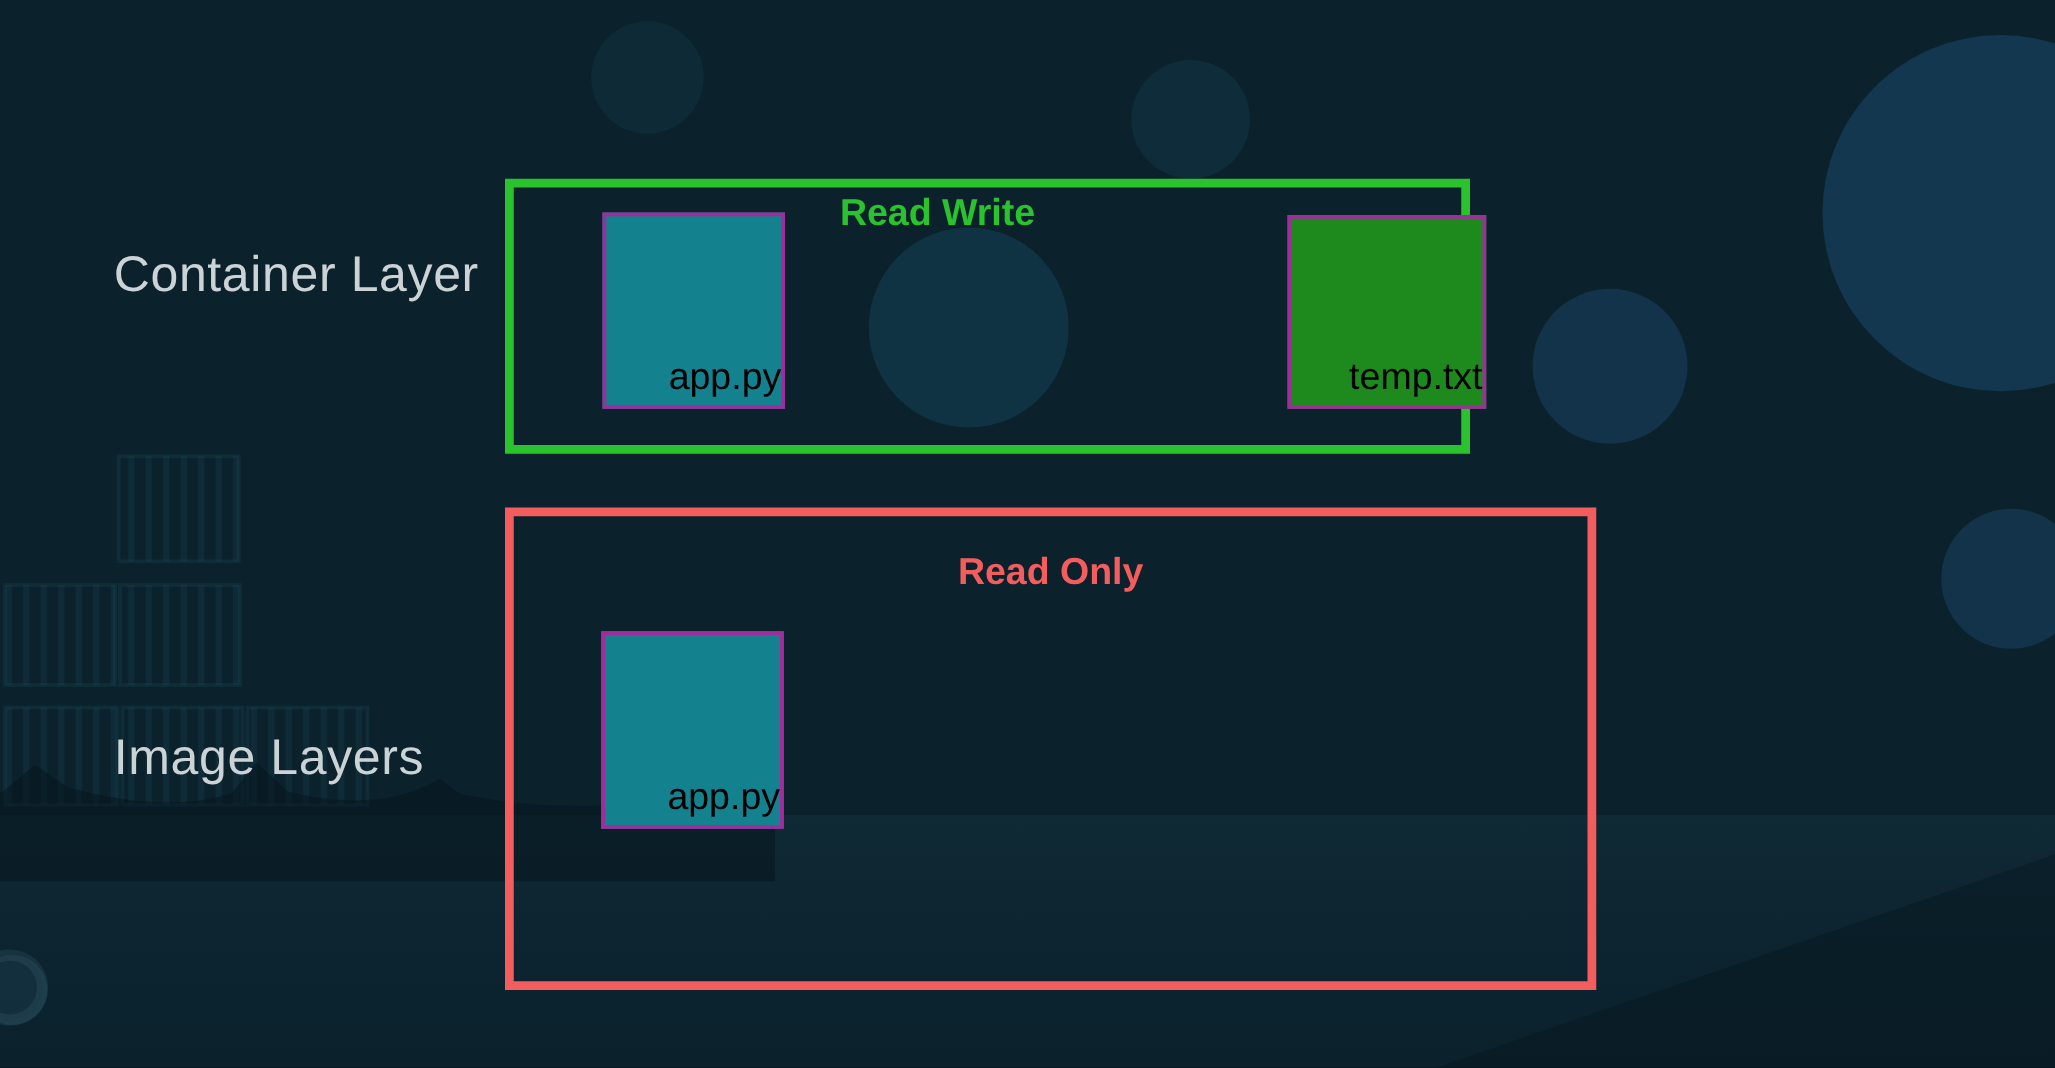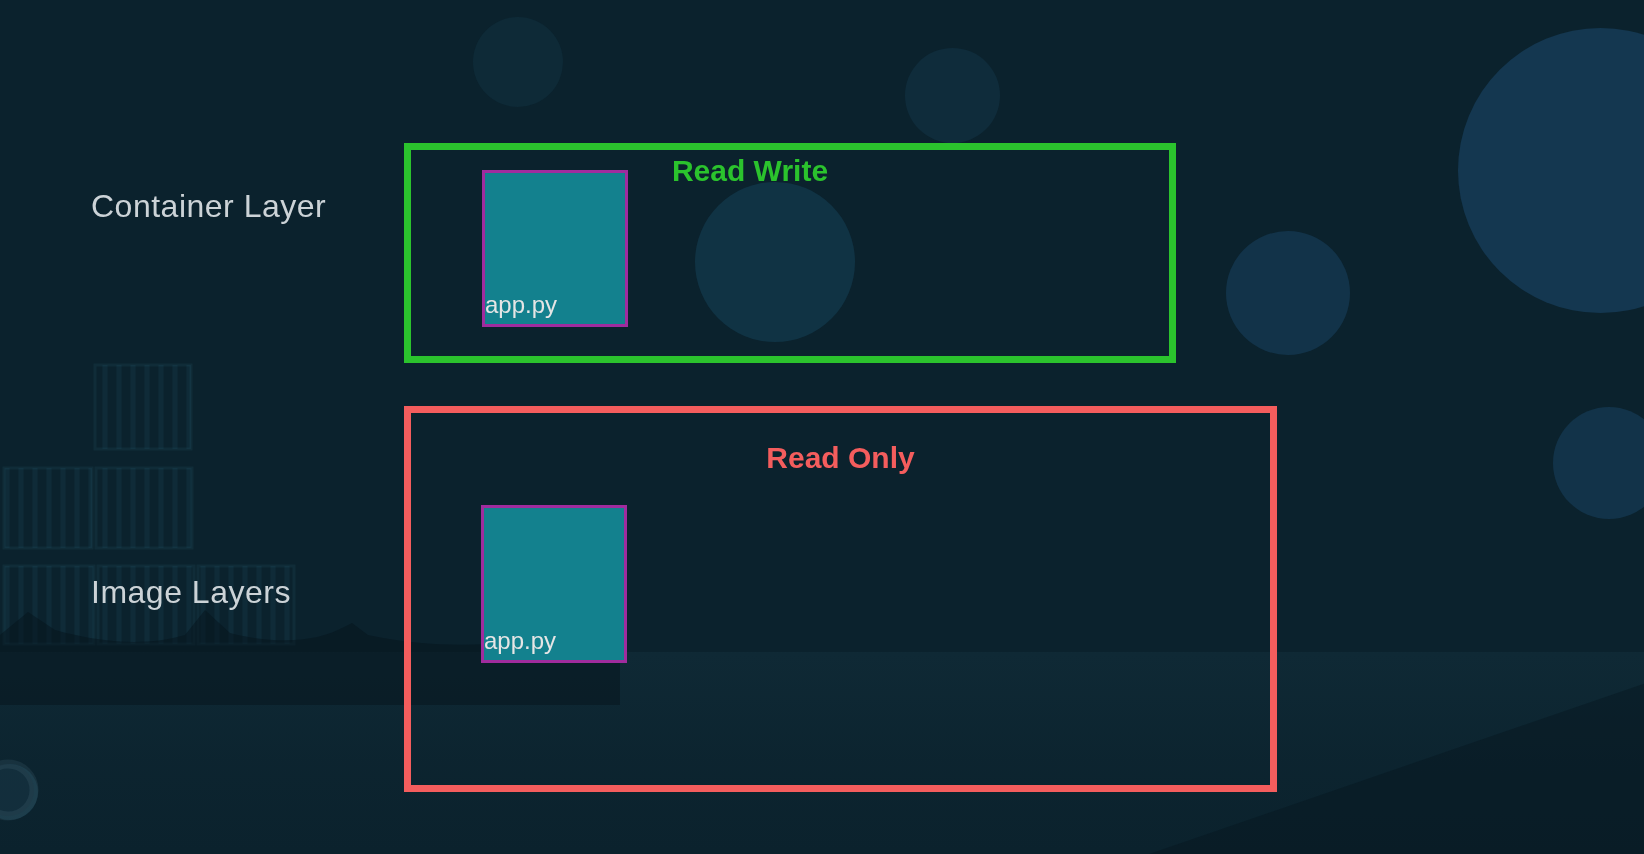--- a/index.html
+++ b/index.html
@@ -24,41 +24,41 @@
   .sea-band{
     position:absolute;left:0;top:652px;width:1644px;height:202px;z-index:1;
     background:linear-gradient(180deg, rgba(63,125,148,0.08), rgba(40,86,106,0.04) 55%, rgba(0,0,0,0));
   }
   .corner-shade{
     position:absolute;left:1010px;top:778px;width:760px;height:240px;z-index:1;
     background:rgba(7,23,31,0.45);transform:rotate(-19deg);
   }
   
   .row-label{
-    position:absolute;z-index:3;color:#ccd3d7;font-size:32px;letter-spacing:0.5px;
+    position:absolute;z-index:3;color:#ccd3d7;font-size:40px;letter-spacing:0.5px;margin-top:10px;
   }
   .label-container{left:91px;top:188px;}
   .label-image{left:91px;top:574px;}
   
   .layer-box{position:absolute;z-index:2;box-sizing:border-box;border:7px solid #fff;background:transparent;}
   .box-rw{left:404px;top:143px;width:772px;height:220px;}
   .box-ro{left:404px;top:406px;width:873px;height:386px;}
   .box-title{
     position:absolute;top:4px;left:50%;transform:translateX(-50%);
     font-size:30px;font-weight:700;white-space:nowrap;
   }
   .box-rw .box-title{left:calc(50% - 40px);}
   
   .file{position:absolute;box-sizing:border-box;border:3px solid #a02c9e;}
   .file-rw-app{left:71px;top:20px;width:146px;height:157px;}
   .file-rw-tmp{left:619px;top:22px;width:159px;height:155px;}
   .file-ro-app{left:70px;top:92px;width:146px;height:158px;}
   .file-label{
-    position:absolute;bottom:5px;left:0;width:100%;text-align:left;
-    color:#e5e5e5;font-size:24px;
+    position:absolute;bottom:5px;left:0;width:100%;text-align:right;
+    color:#000000;font-size:30px;
   }
 </style>
 </head>
 <body>
 
 <div class="stage" style="background-color: rgb(11, 34, 45);">
 
   <div class="circle c1"></div>
   <div class="circle c2"></div>
   <div class="circle c3" style="background-color: rgb(20, 55, 80);"></div>
@@ -90,20 +90,23 @@
   <div class="corner-shade"></div>
 
   <div class="row-label label-container">Container Layer</div>
   <div class="row-label label-image">Image Layers</div>
 
   <div class="layer-box box-rw" style="border-color: rgb(43, 195, 45);">
     <div class="box-title" style="color: rgb(43, 195, 45);">Read Write</div>
     <div class="file file-rw-app" style="background-color: rgb(19, 129, 142); border-color: rgb(160, 44, 158);">
       <span class="file-label">app.py</span>
     </div>
+    <div class="file file-rw-tmp" style="background-color: rgb(30, 138, 30); border-color: rgb(160, 44, 158);">
+      <span class="file-label">temp.txt</span>
+    </div>
   </div>
 
   <div class="layer-box box-ro" style="border-color: rgb(244, 93, 93);">
     <div class="box-title" style="color: rgb(244, 93, 93); margin-top: 24px;">Read Only</div>
     <div class="file file-ro-app" style="background-color: rgb(19, 129, 142); border-color: rgb(160, 44, 158);">
       <span class="file-label">app.py</span>
     </div>
   </div>
 
 </div>

